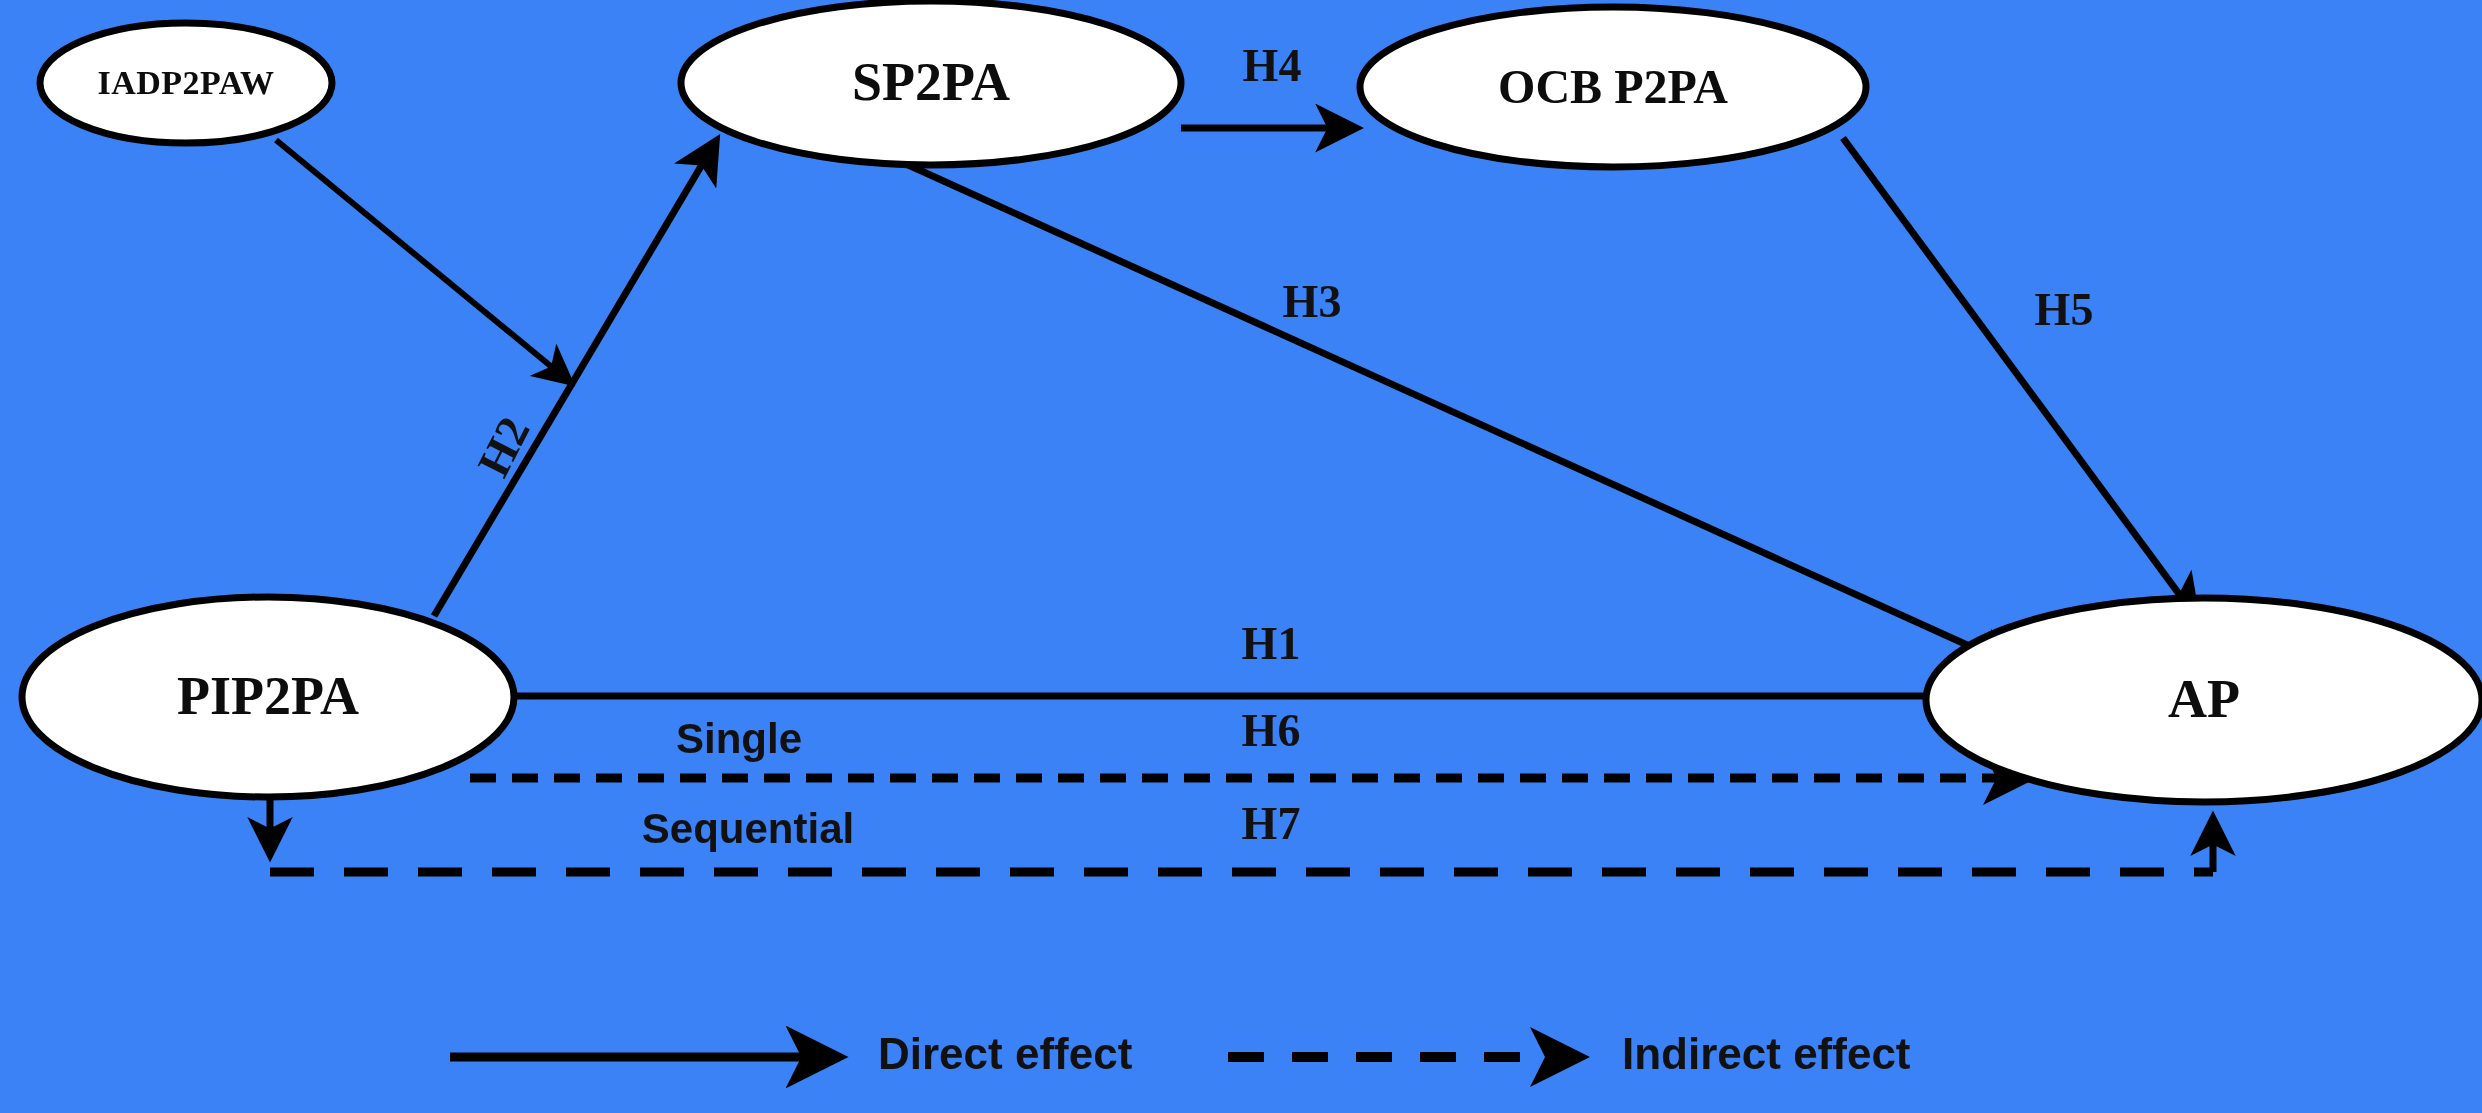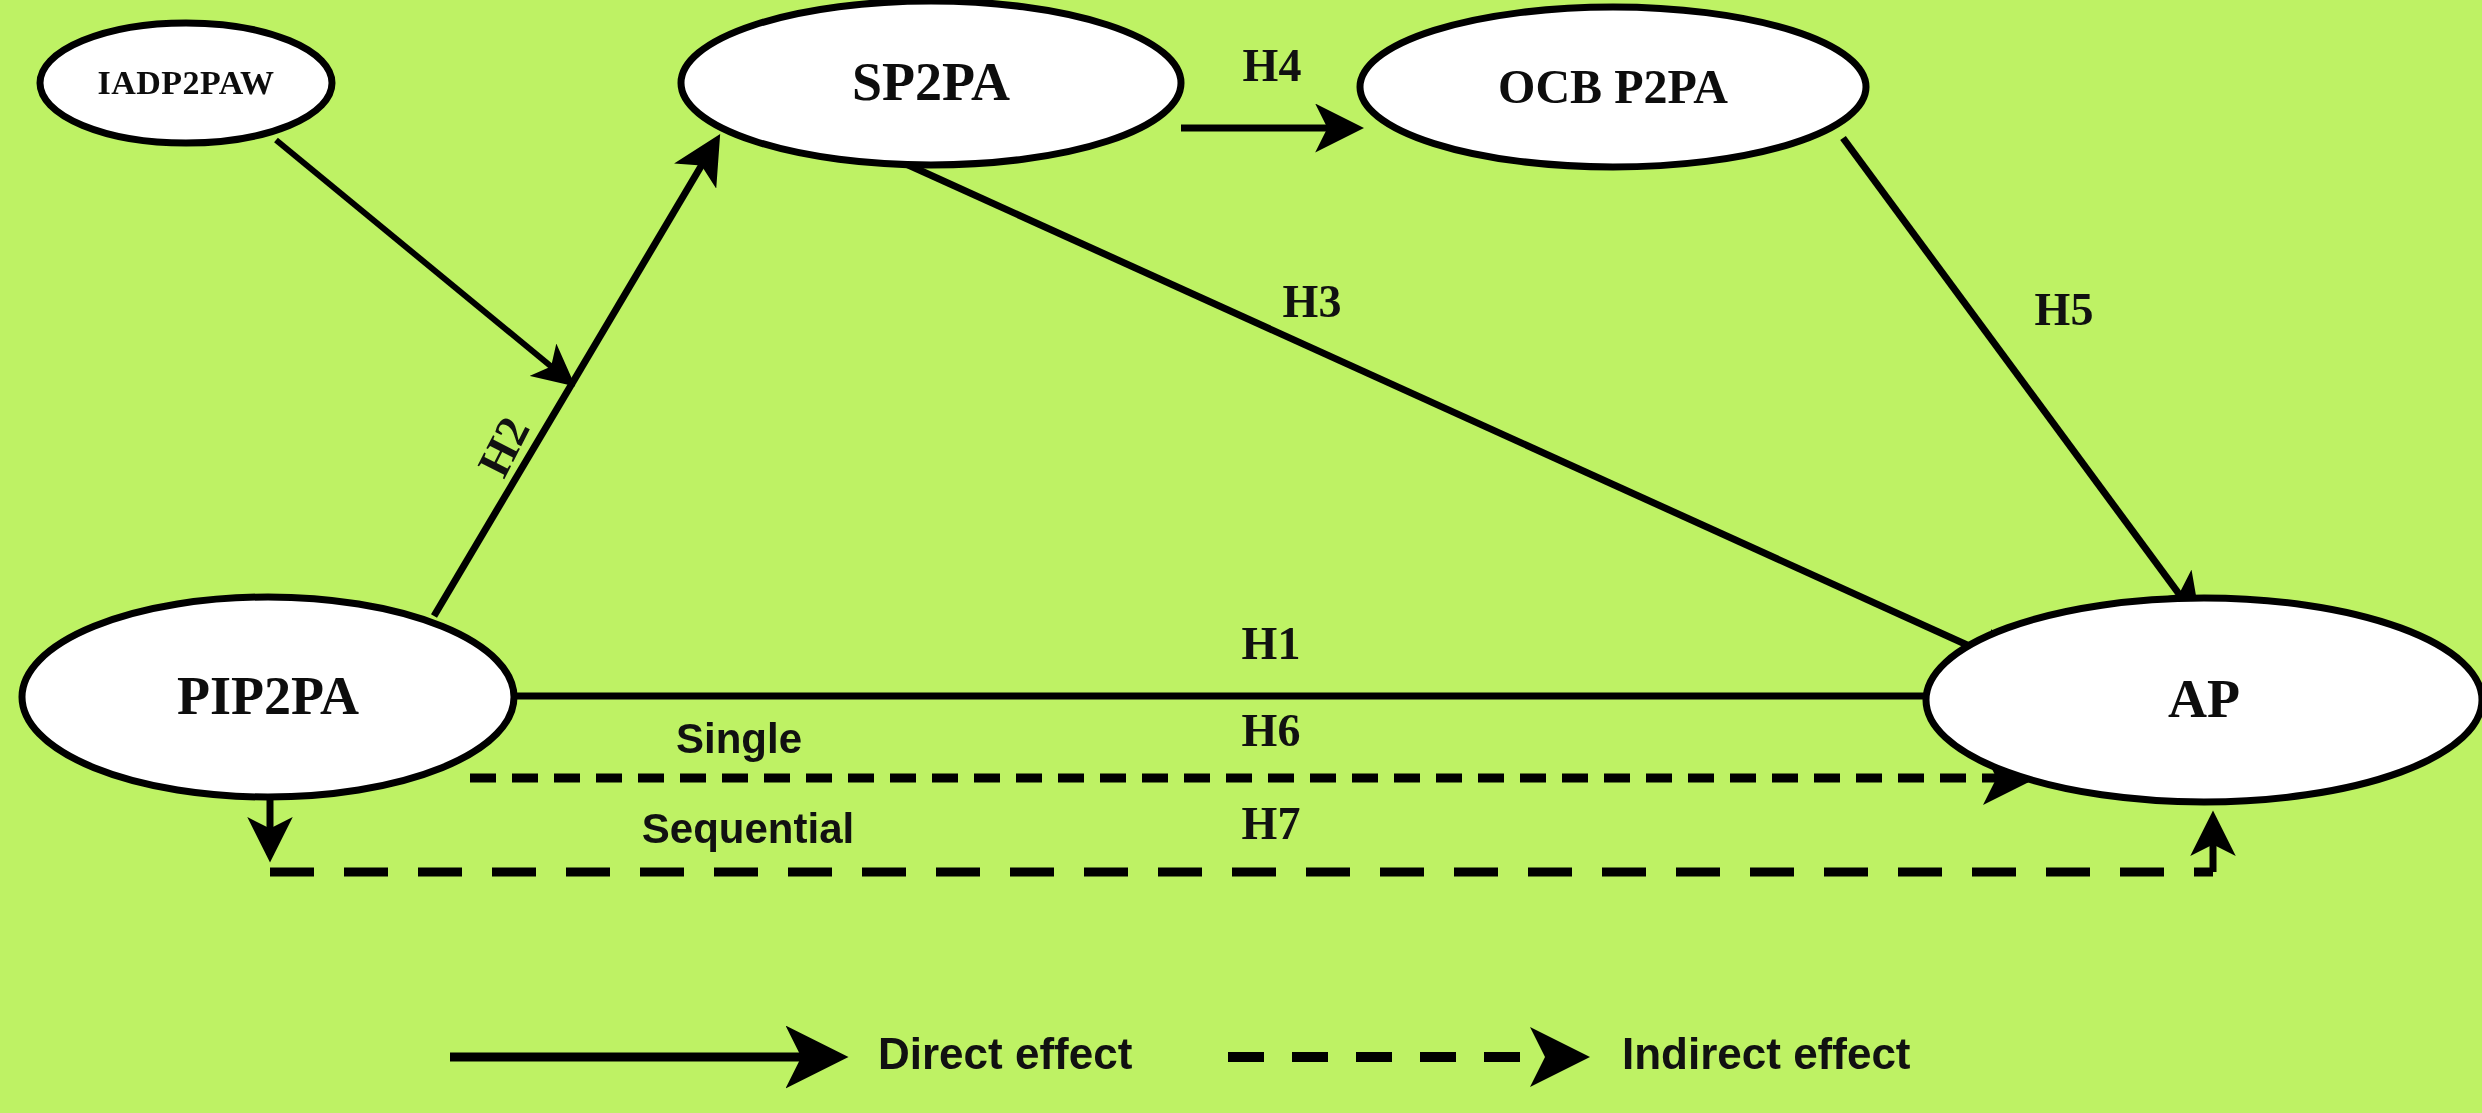--- a/index.html
+++ b/index.html
@@ -8,21 +8,21 @@
     padding: 0;
     background: #ffffff;
   }
   body {
     font-family: "Liberation Serif", serif;
   }
   #stage {
     position: relative;
     width: 2482px;
     height: 1113px;
-    background: #bef264;
+    background: #3b82f6;
     overflow: hidden;
   }
   #diagram {
     position: absolute;
     top: 0;
     left: 0;
     width: 2482px;
     height: 1113px;
     display: block;
   }

